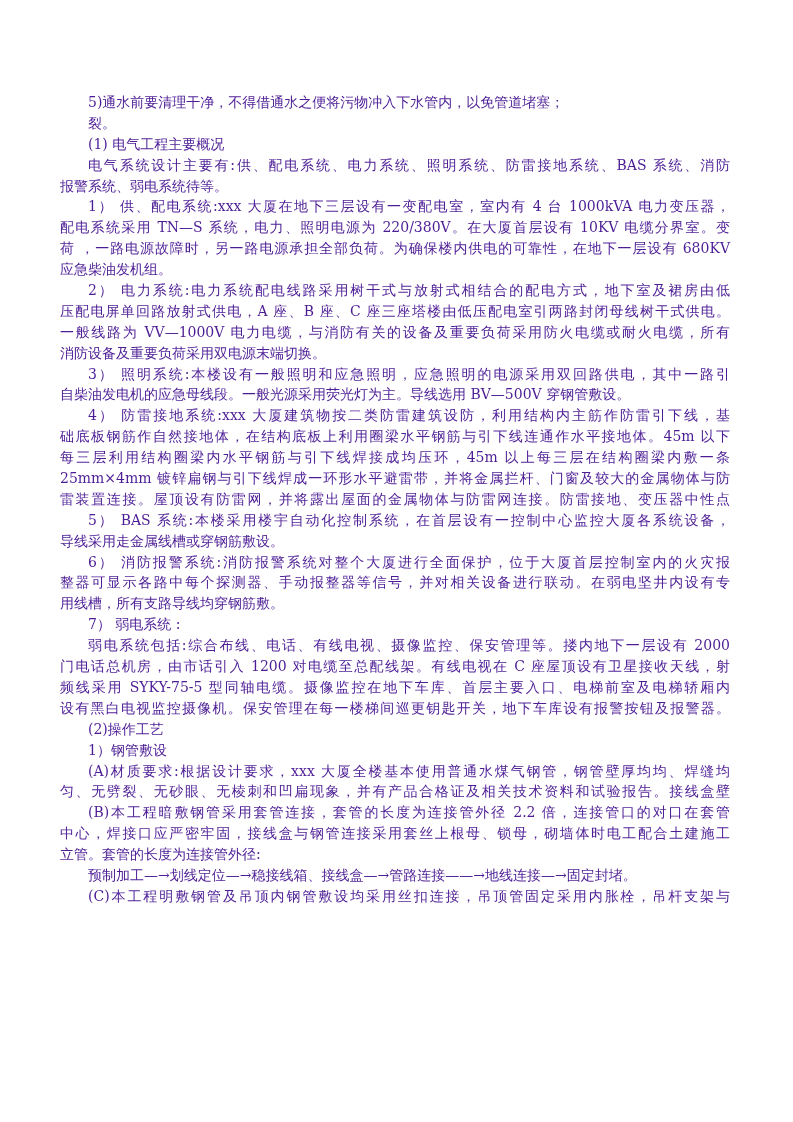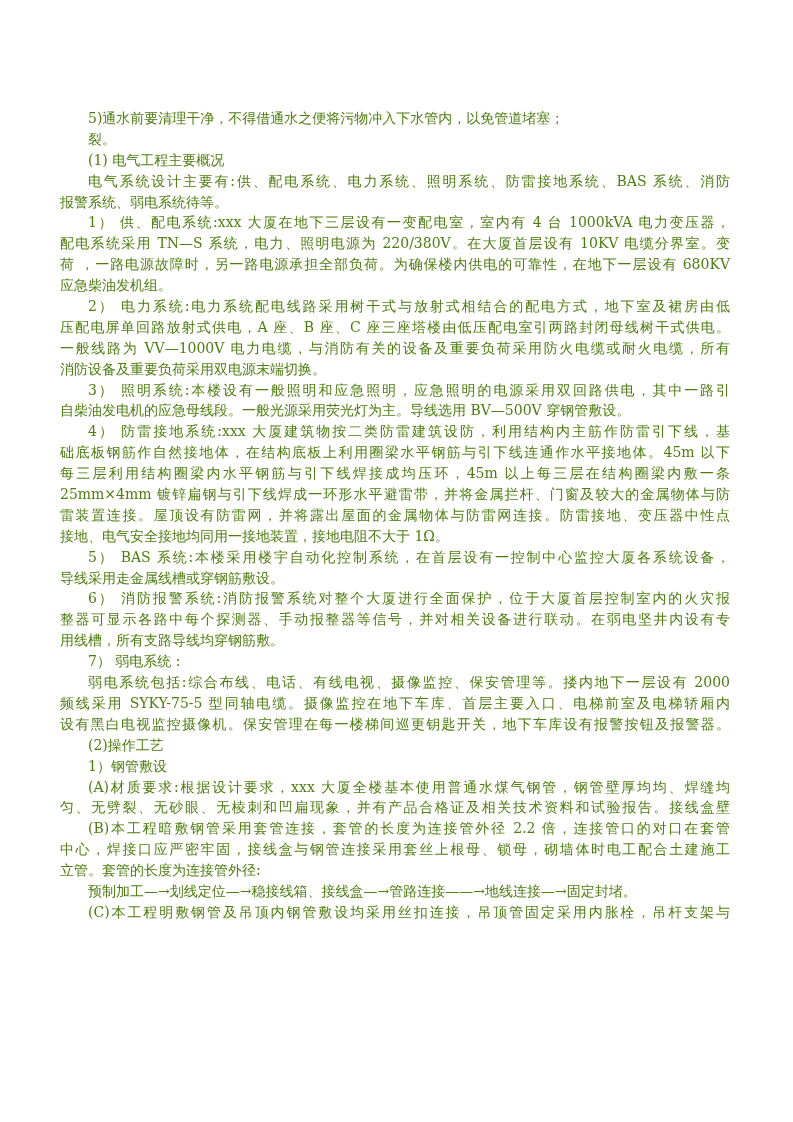--- a/index.html
+++ b/index.html
@@ -1,20 +1,20 @@
 <!DOCTYPE html>
 <html><head>
 <meta charset="utf-8">
 <style>
   html, body { margin: 0; padding: 0; background: #ffffff; }
   body { width: 793px; height: 1122px; position: relative; overflow: hidden; }
   .page {
     position: absolute; left: 60px; top: 92px; width: 670px;
     font-family: "DejaVu Serif", "Liberation Serif", serif;
-    font-size: 14px; line-height: 20.9px; color: #4d7c0f; margin-top: 16px;
+    font-size: 14px; line-height: 20.9px; color: #4c1d95;
   }
   .line { white-space: nowrap; height: 20.9px; overflow: visible; }
   .ind { padding-left: 28px; }
   .just { text-align: justify; text-align-last: justify; white-space: normal; }
 </style>
 </head>
 <body>
 
 <div class="page" id="doc">
     <div class="line ind">5)通水前要清理干净，不得借通水之便将污物冲入下水管内，以免管道堵塞；</div>
@@ -30,28 +30,28 @@
     <div class="line just">压配电屏单回路放射式供电，A 座、B 座、C 座三座塔楼由低压配电室引两路封闭母线树干式供电。</div>
     <div class="line just">一般线路为 VV—1000V 电力电缆，与消防有关的设备及重要负荷采用防火电缆或耐火电缆，所有</div>
     <div class="line">消防设备及重要负荷采用双电源末端切换。</div>
     <div class="line ind just">3） 照明系统:本楼设有一般照明和应急照明，应急照明的电源采用双回路供电，其中一路引</div>
     <div class="line">自柴油发电机的应急母线段。一般光源采用荧光灯为主。导线选用 BV—500V 穿钢管敷设。</div>
     <div class="line ind just">4） 防雷接地系统:xxx 大厦建筑物按二类防雷建筑设防，利用结构内主筋作防雷引下线，基</div>
     <div class="line just">础底板钢筋作自然接地体，在结构底板上利用圈梁水平钢筋与引下线连通作水平接地体。45m 以下</div>
     <div class="line just">每三层利用结构圈梁内水平钢筋与引下线焊接成均压环，45m 以上每三层在结构圈梁内敷一条</div>
     <div class="line just">25mm×4mm 镀锌扁钢与引下线焊成一环形水平避雷带，并将金属拦杆、门窗及较大的金属物体与防</div>
     <div class="line just">雷装置连接。屋顶设有防雷网，并将露出屋面的金属物体与防雷网连接。防雷接地、变压器中性点</div>
-    <div class="line">接地、电气安全接地均同用一接地装置，接地电阻不大于 1Ω。</div>
     <div class="line ind just">5） BAS 系统:本楼采用楼宇自动化控制系统，在首层设有一控制中心监控大厦各系统设备，</div>
     <div class="line">导线采用走金属线槽或穿钢筋敷设。</div>
     <div class="line ind just">6） 消防报警系统:消防报警系统对整个大厦进行全面保护，位于大厦首层控制室内的火灾报</div>
     <div class="line just">整器可显示各路中每个探测器、手动报整器等信号，并对相关设备进行联动。在弱电坚井内设有专</div>
     <div class="line">用线槽，所有支路导线均穿钢筋敷。</div>
     <div class="line ind">7） 弱电系统 :</div>
     <div class="line ind just">弱电系统包括:综合布线、电话、有线电视、摄像监控、保安管理等。搂内地下一层设有 2000</div>
+    <div class="line just">门电话总机房，由市话引入 1200 对电缆至总配线架。有线电视在 C 座屋顶设有卫星接收天线，射</div>
     <div class="line just">频线采用 SYKY-75-5 型同轴电缆。摄像监控在地下车库、首层主要入口、电梯前室及电梯轿厢内</div>
     <div class="line just">设有黑白电视监控摄像机。保安管理在每一楼梯间巡更钥匙开关，地下车库设有报警按钮及报警器。</div>
     <div class="line ind">(2)操作工艺</div>
     <div class="line ind">1）钢管敷设</div>
     <div class="line ind just">(A)材质要求:根据设计要求，xxx 大厦全楼基本使用普通水煤气钢管，钢管壁厚均均、焊缝均</div>
     <div class="line just">匀、无劈裂、无砂眼、无棱刺和凹扁现象，并有产品合格证及相关技术资料和试验报告。接线盒壁</div>
     <div class="line ind just">(B)本工程暗敷钢管采用套管连接，套管的长度为连接管外径 2.2 倍，连接管口的对口在套管</div>
     <div class="line just">中心，焊接口应严密牢固，接线盒与钢管连接采用套丝上根母、锁母，砌墙体时电工配合土建施工</div>
     <div class="line">立管。套管的长度为连接管外径:</div>
     <div class="line ind">预制加工—→划线定位—→稳接线箱、接线盒—→管路连接——→地线连接—→固定封堵。</div>

